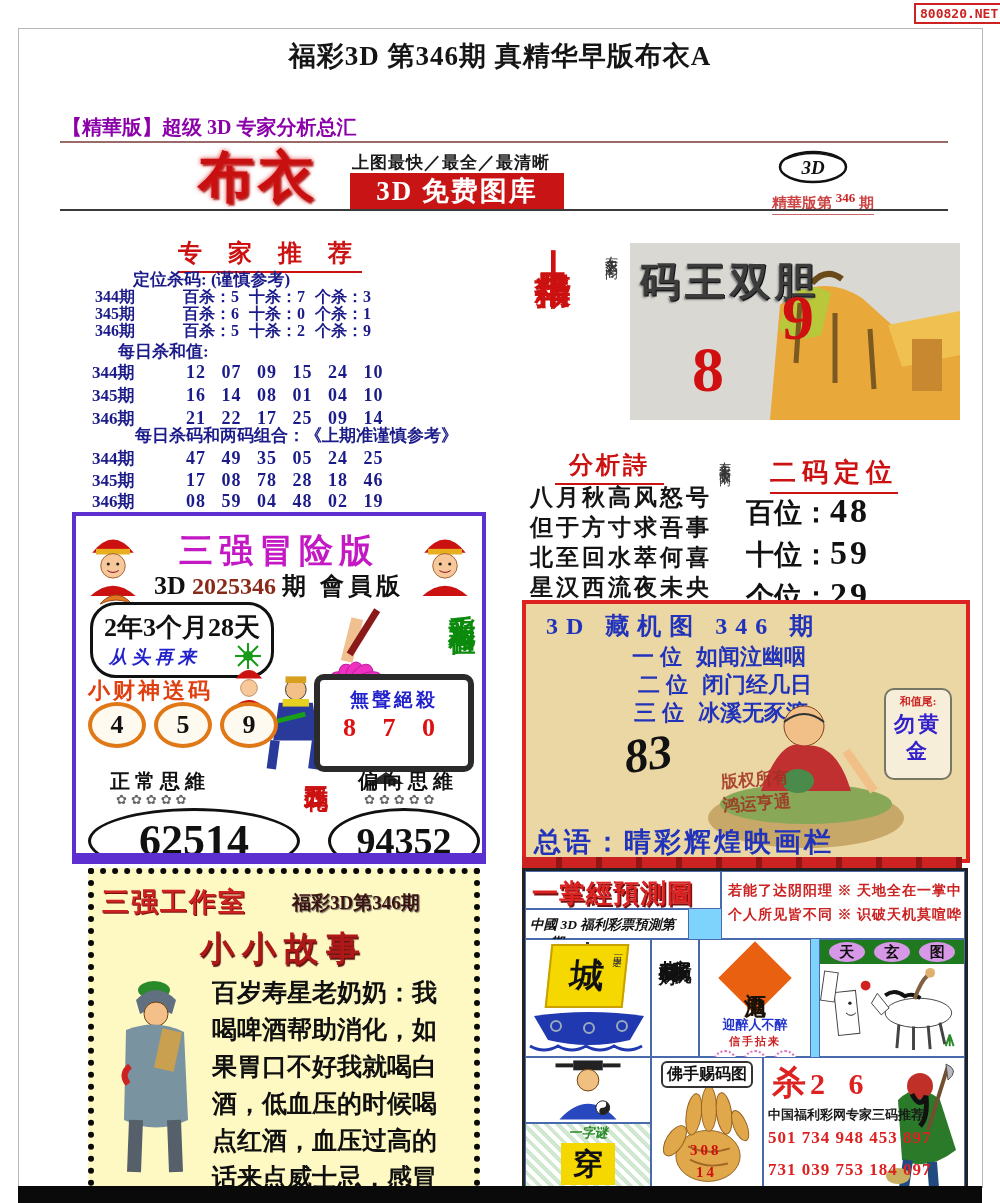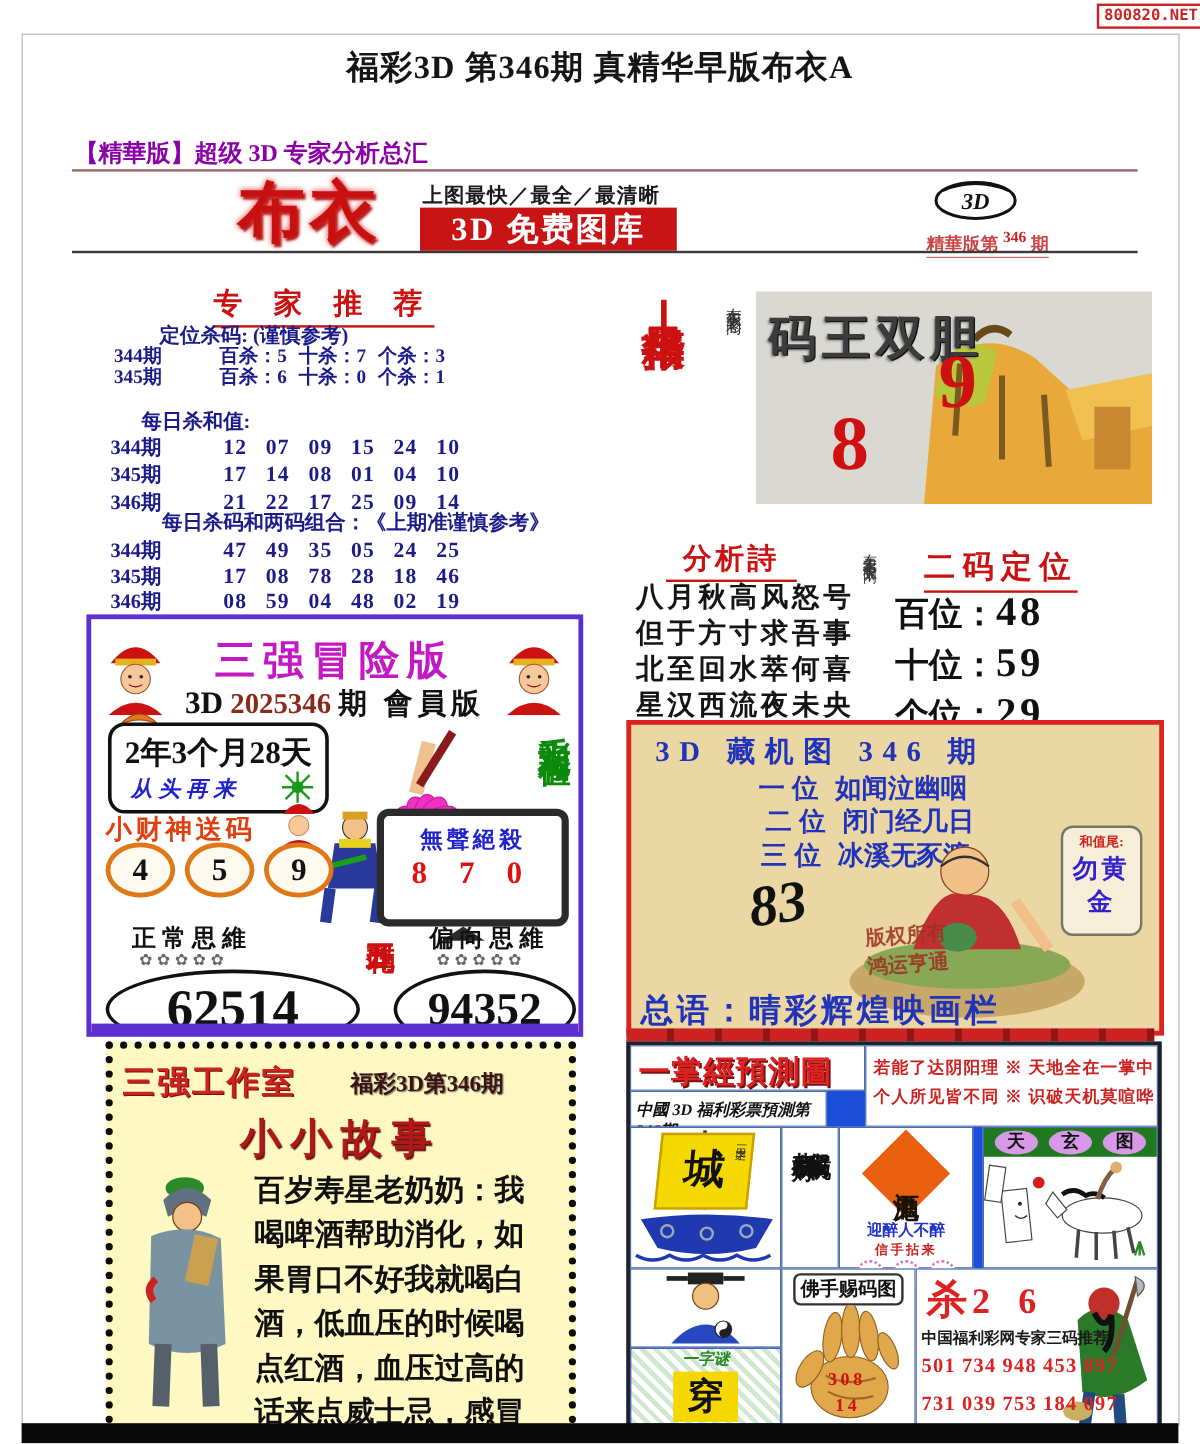--- a/index.html
+++ b/index.html
@@ -49,21 +49,21 @@
   .tc-row{font-weight:bold;color:#111;}
   .tc-row .l{font-size:28px;}
   .tc-row .v{font-size:34px;letter-spacing:3px;}
   
   .sq{border:4px solid #5b2fd0;background:#fff;overflow:hidden;}
   .sq-title{width:100%;text-align:center;font-weight:bold;font-size:34px;color:#c418c4;letter-spacing:6px;}
   .sq-sub{width:100%;text-align:center;font-weight:bold;font-size:24px;color:#111;}
   .sq-sub .d3{font-size:26px;}
   .sq-sub .n{color:#8a2a1a;}
   .sq-sub .r{letter-spacing:4px;}
-  .daybox{border:3px solid #111;border-radius:14px;background:#fff;}
+  .daybox{border:3px solid #111;border-radius:26px;background:#fff;}
   .days{width:100%;text-align:center;font-weight:bold;font-size:26px;color:#111;}
   .restart{font-weight:bold;font-style:italic;font-size:18px;color:#2222cc;letter-spacing:5px;}
   .green-vert{font-weight:bold;font-size:27px;color:#0b8a0b;letter-spacing:4px;}
   .gift{font-weight:bold;font-size:22px;color:#e04010;letter-spacing:3px;}
   .ball{display:inline-block;width:50px;height:38px;line-height:38px;border:4px solid #e07818;
         border-radius:50%;background:#fffaf0;text-align:center;font-weight:bold;font-size:26px;
         color:#111;margin-right:8px;}
   .tv{border:6px solid #2b2b2b;border-radius:10px;background:#fff;text-align:center;}
   .tv-title{font-weight:bold;font-size:19px;color:#2222cc;letter-spacing:3px;margin-top:7px;}
   .tv-nums{font-weight:bold;font-size:26px;color:#d11;letter-spacing:10px;}
@@ -89,21 +89,21 @@
   .cj-line .pos{letter-spacing:6px;margin-right:8px;}
   .cj-hand{font-weight:bold;font-style:italic;font-size:48px;color:#111;transform:rotate(-8deg);}
   .cj-side{background:#f7eed9;border:2px solid #776;border-radius:10px;text-align:center;}
   .cj-side .lab{color:#c22;font-size:11px;font-weight:bold;display:block;margin-top:4px;}
   .cj-side .val{display:block;width:48px;margin:2px auto 0;font-weight:bold;font-size:21px;
                 color:#3322cc;line-break:anywhere;letter-spacing:3px;line-height:1.3;}
   .cj-wm{color:#a03020;font-weight:bold;font-size:17px;transform:rotate(-4deg);opacity:.85;line-height:1.4;}
   .cj-footer{font-weight:bold;font-size:27px;color:#2233bb;letter-spacing:3px;}
   .red-strip{background:repeating-linear-gradient(90deg,#c22 0 34px,#951515 34px 40px);}
   
-  .pm{border:3px solid #222;background:#1d4ed8;overflow:hidden;}
+  .pm{border:3px solid #222;background:#7dd3fc;overflow:hidden;}
   .cell{position:absolute;border:1px solid #4a6aae;box-sizing:border-box;background:#fff;}
   .pm-title{font-weight:bold;font-size:26px;color:#d22;text-shadow:1.5px 1.5px 0 #7a1010;letter-spacing:1px;}
   .pm-sub{font-weight:bold;font-size:13.5px;color:#101010;}
   .motto{color:#c22;font-weight:bold;font-size:14px;line-height:1.7;letter-spacing:1px;}
   .sail{background:#f5d800;border:2px solid #c8a000;transform:skewX(-6deg);text-align:center;}
   .sail .c{font-weight:bold;font-size:34px;color:#111;}
   .sail .note{position:absolute;right:2px;top:4px;font-size:9px;color:#333;writing-mode:vertical-rl;}
   .mast{background:#334;}
   .boat-vert{font-weight:bold;font-size:19px;color:#111;letter-spacing:2px;}
   .diamond{background:#e86010;transform:rotate(45deg);display:flex;align-items:center;justify-content:center;}
@@ -154,24 +154,25 @@
     <span class="num">346</span>
     <span>期</span>
   </div>
   <div class="abs rule2" style="left:60px;top:209px;width:888px;"></div>
 
   <div class="abs exp-title" style="left:178px;top:237px;">专 家 推 荐</div>
   <div class="abs navy exp-lab" style="left:133px;top:268px;">定位杀码: (谨慎参考)</div>
 
   <div class="abs navy exp-row" style="left:95px;top:287px;"><span class="p">344期</span><span class="t">百杀：5 十杀：7 个杀：3</span></div>
   <div class="abs navy exp-row" style="left:95px;top:304px;"><span class="p">345期</span><span class="t">百杀：6 十杀：0 个杀：1</span></div>
+  <div class="abs navy exp-row" style="left:95px;top:321px;"><span class="p">346期</span><span class="t">百杀：5 十杀：2 个杀：9</span></div>
 
   <div class="abs navy exp-lab" style="left:118px;top:340px;">每日杀和值:</div>
   <div class="abs navy num-row" style="left:92px;top:361px;"><span class="p">344期</span><span class="t">12 07 09 15 24 10</span></div>
-  <div class="abs navy num-row" style="left:92px;top:384px;"><span class="p">345期</span><span class="t">17 14 08 01 04 10</span></div>
+  <div class="abs navy num-row" style="left:92px;top:384px;"><span class="p">345期</span><span class="t">16 14 08 01 04 10</span></div>
   <div class="abs navy num-row" style="left:92px;top:407px;"><span class="p">346期</span><span class="t">21 22 17 25 09 14</span></div>
 
   <div class="abs navy exp-lab" style="left:135px;top:424px;">每日杀码和两码组合：《上期准谨慎参考》</div>
   <div class="abs navy num-row" style="left:92px;top:447px;"><span class="p">344期</span><span class="t">47 49 35 05 24 25</span></div>
   <div class="abs navy num-row" style="left:92px;top:469px;"><span class="p">345期</span><span class="t">17 08 78 28 18 46</span></div>
   <div class="abs navy num-row" style="left:92px;top:490px;"><span class="p">346期</span><span class="t">08 59 04 48 02 19</span></div>
 
   <div class="abs vert morning-title" style="left:533px;top:244px;height:180px;">精华早报Ⅰ</div>
   <div class="abs vert wm-vert" style="left:602px;top:246px;height:115px;">布衣天下彩阁</div>
   <div class="abs pic-box" style="left:630px;top:243px;width:330px;height:177px;">

